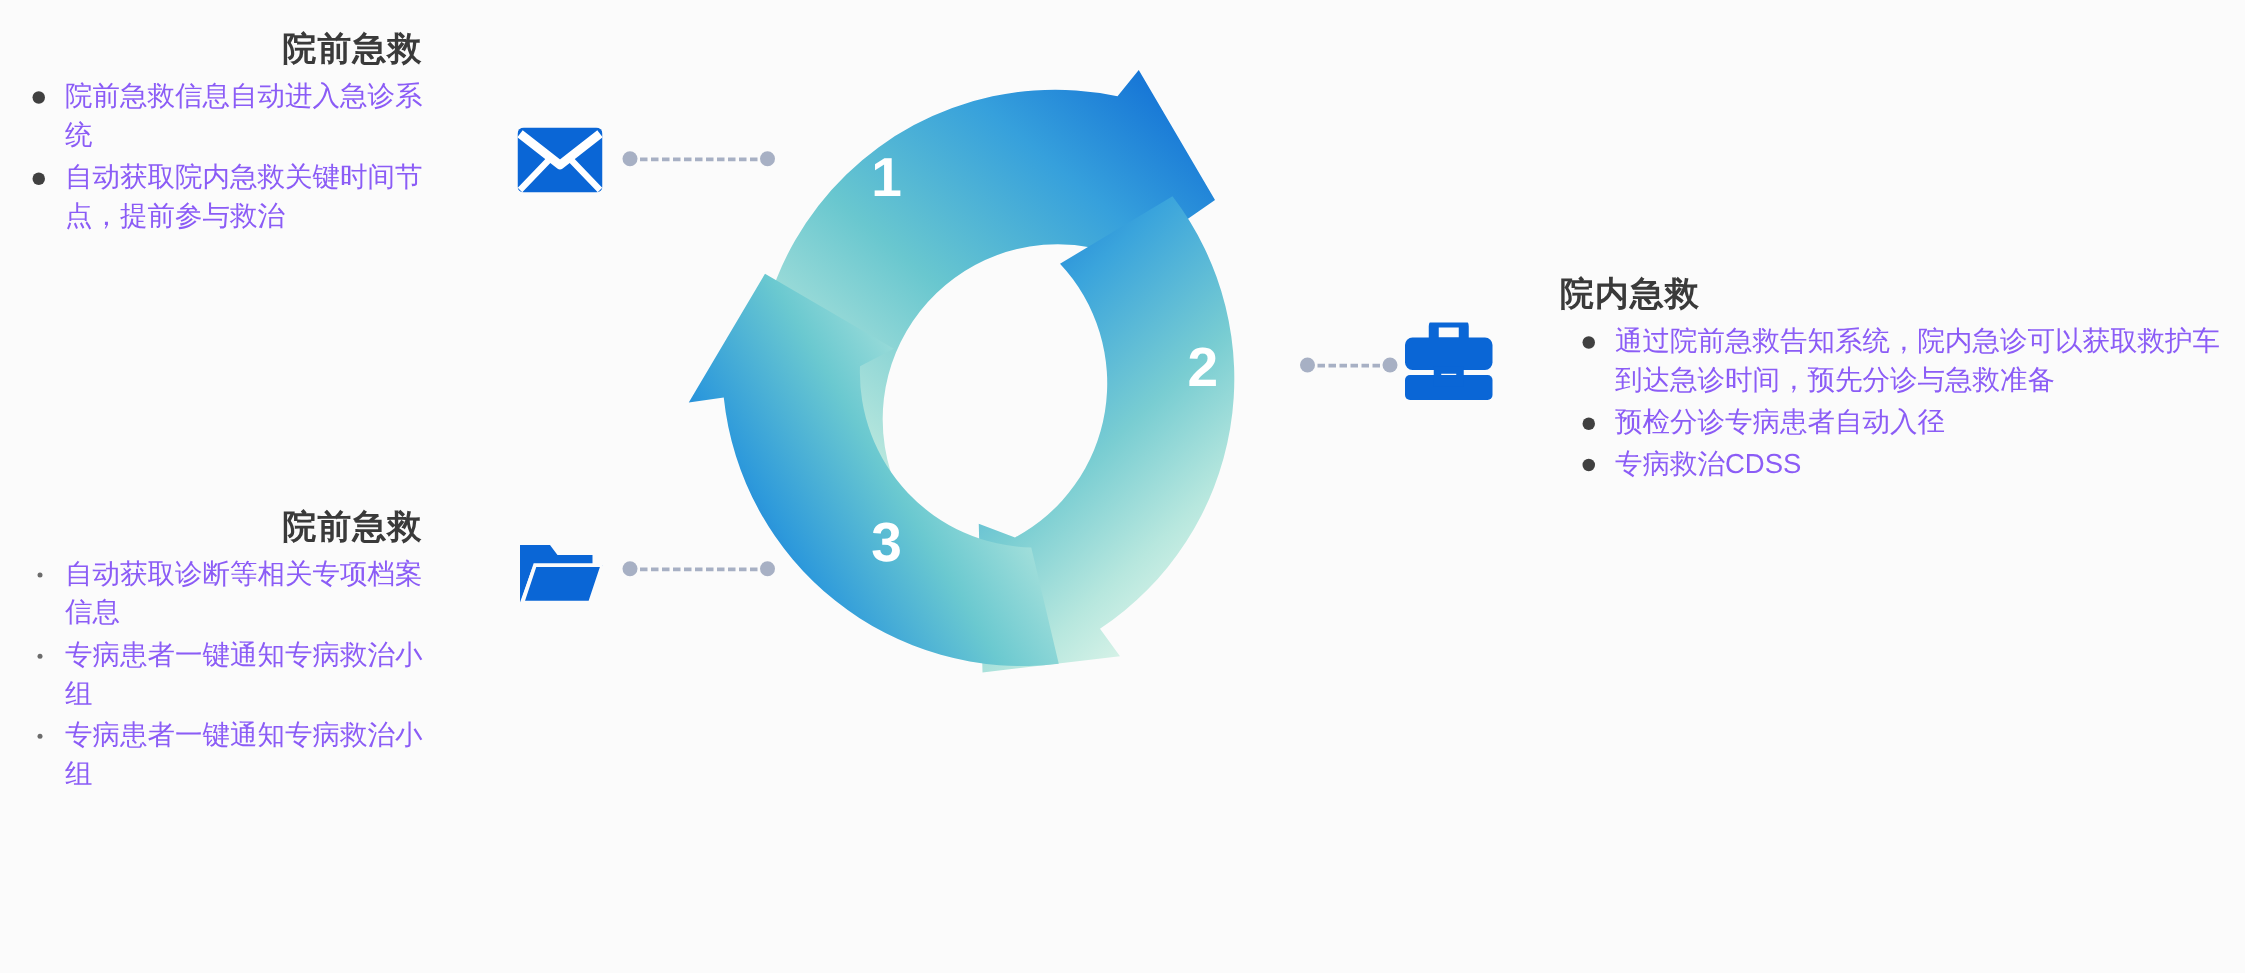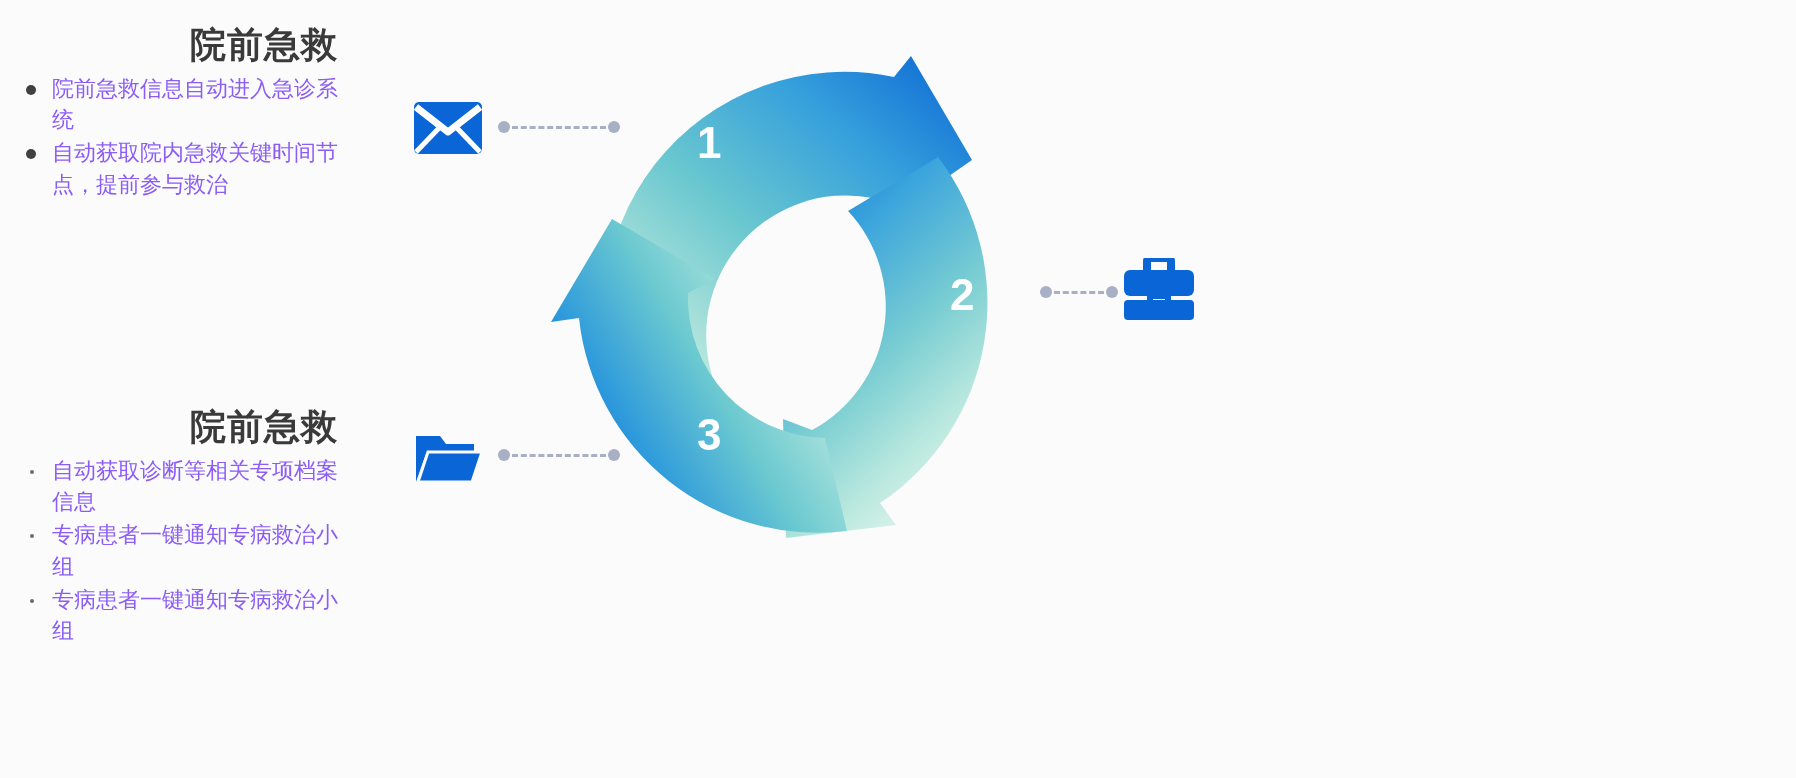--- a/index.html
+++ b/index.html
@@ -10,21 +10,21 @@
     color:#404040;
     overflow:hidden;
     position:relative;
   }
   .stage{position:absolute;inset:0;}
 
   
   .block{position:absolute;}
   .block h2{
     margin:0 0 4px 0;
-    font-size:36px;
+    font-size:27px;
     font-weight:bold;
     color:#3a3a3a;
     letter-spacing:1px;
     line-height:1.3;
   }
   .block.left h2{text-align:right;}
   .block.right h2{text-align:left;}
   .bullets{list-style:none;margin:0;padding:0;}
   .bullets li{
     position:relative;
@@ -227,14 +227,28 @@
         </li>
       <li>
           <span class="txt">专病患者一键通知专病救治小组</span>
         </li>
       <li>
           <span class="txt">专病患者一键通知专病救治小组</span>
         </li>
     </ul>
   </div>
 
+  <div class="block right" id="block-inhospital">
+    <h2>院内急救</h2>
+    <ul class="bullets disc">
+      <li>
+          <span class="txt">通过院前急救告知系统，院内急诊可以获取救护车到达急诊时间，预先分诊与急救准备</span>
+        </li>
+      <li>
+          <span class="txt">预检分诊专病患者自动入径</span>
+        </li>
+      <li>
+          <span class="txt">专病救治CDSS</span>
+        </li>
+    </ul>
+  </div>
 
 </div>
 
 </body></html>

